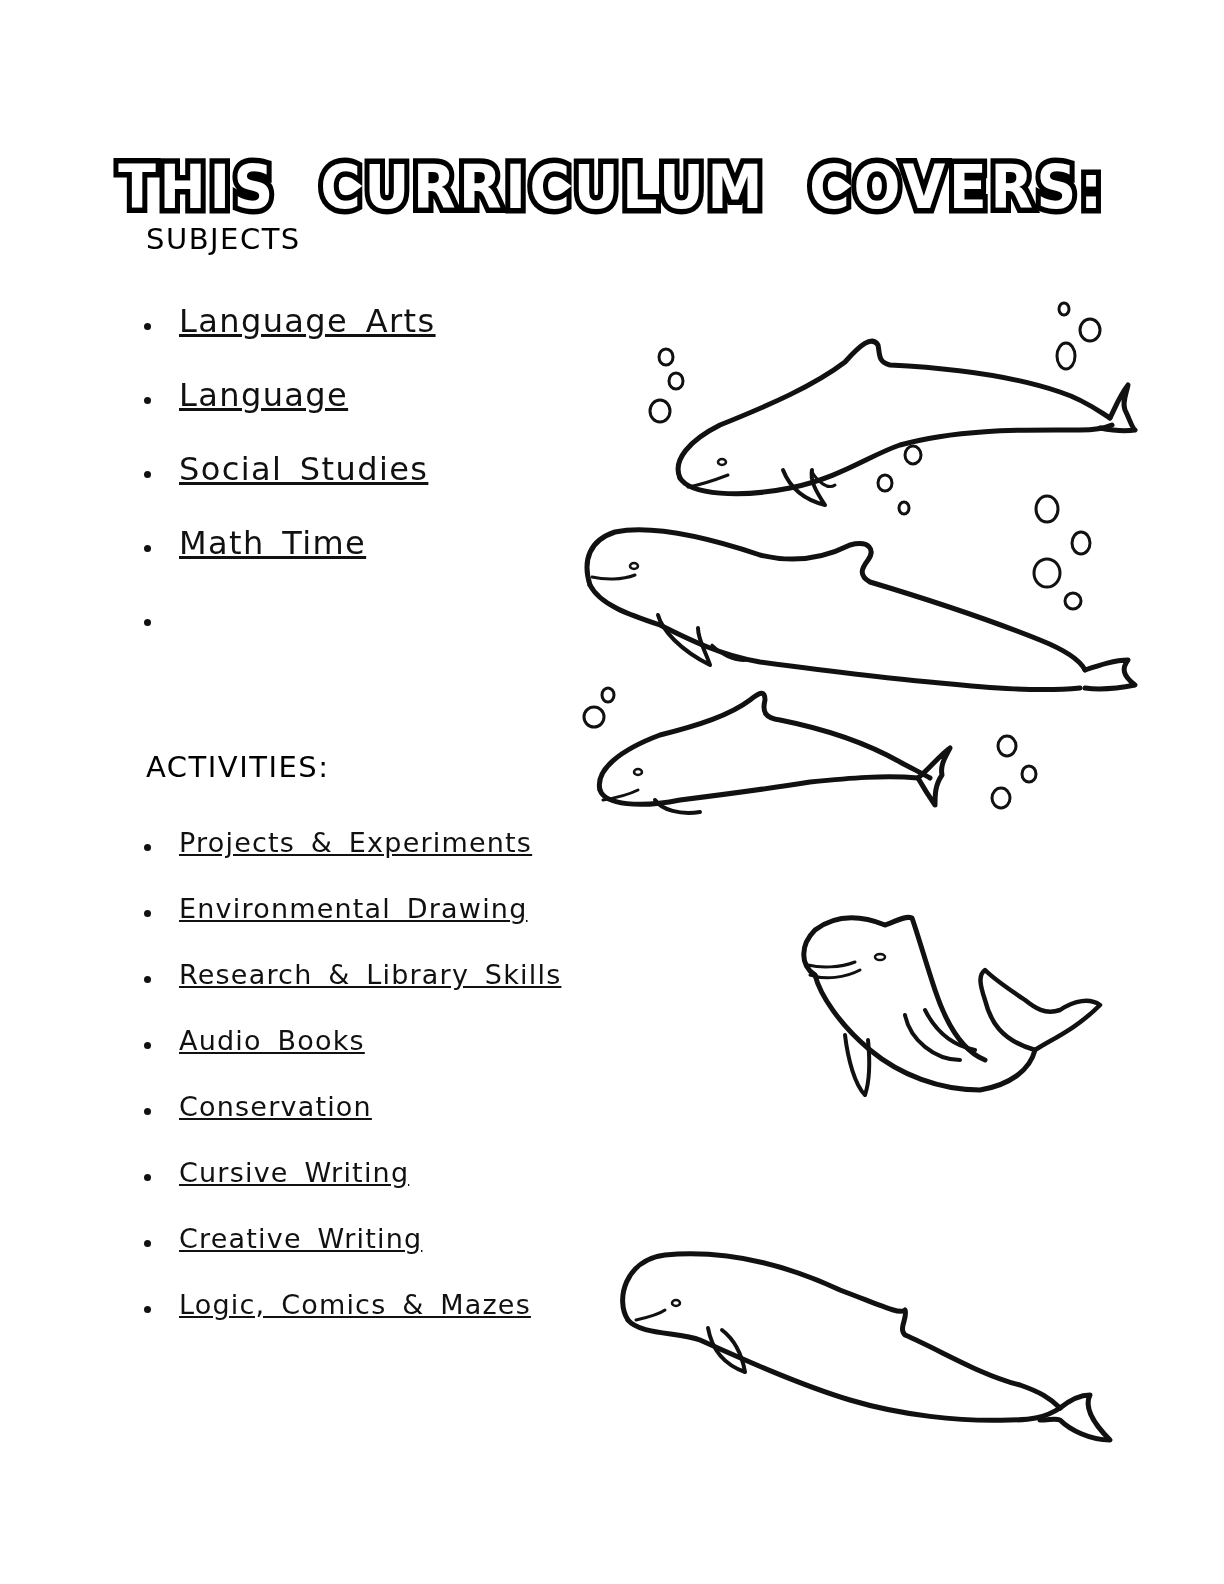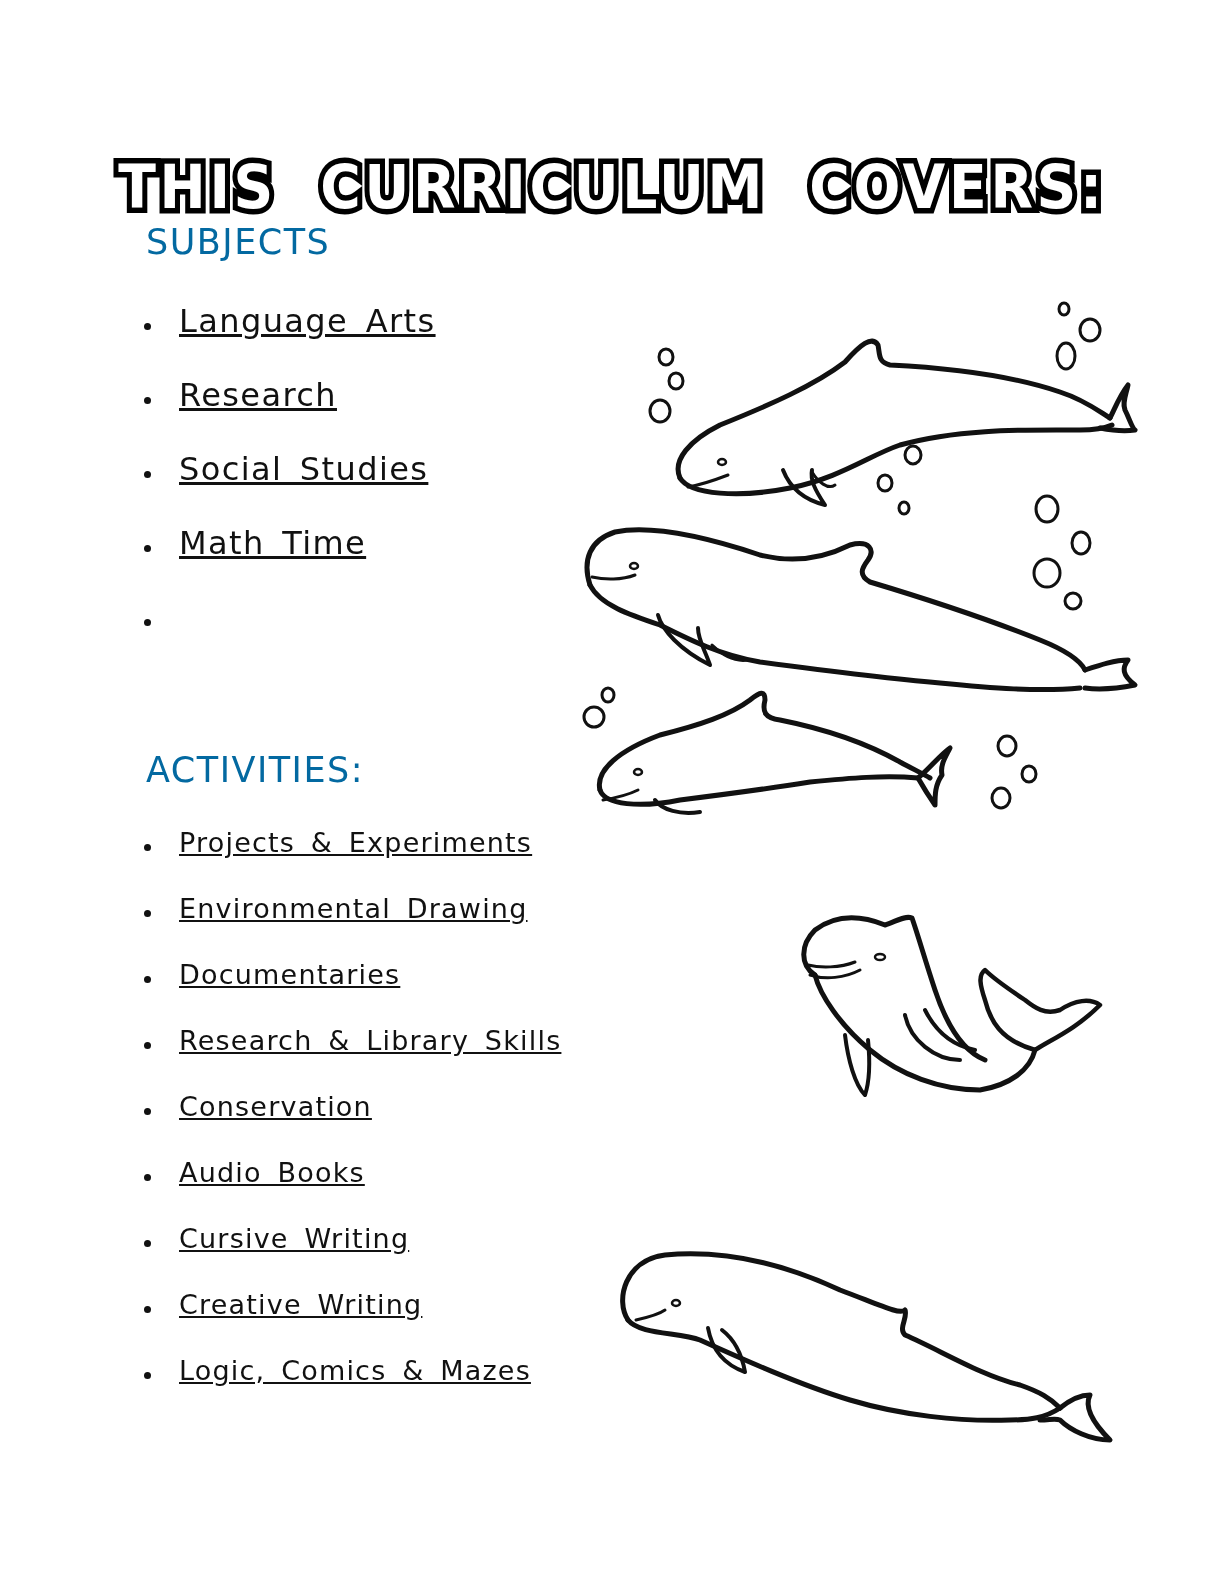--- a/index.html
+++ b/index.html
@@ -18,22 +18,22 @@
       word-spacing: 22px;
       color: #ffffff;
       -webkit-text-stroke: 11px #000000;
       paint-order: stroke fill;
       transform: scaleX(0.92);
       transform-origin: center top;
     }
     .heading {
       position: absolute; left: 146px;
       font-family: "DejaVu Sans", sans-serif;
-      font-size: 35px; letter-spacing: 1.5px;
-      color: #0369a1;
+      font-size: 29px; letter-spacing: 1.5px;
+      color: #000000;
     }
     .list { position: absolute; left: 138px; margin: 0; padding: 0; list-style: none; text-decoration: underline; }
     .item {
       position: relative; height: 74px; display: flex; align-items: center;
     }
     .list.activities .item { height: 66px; }
     .bullet {
       width: 7px; height: 7px; border-radius: 50%; background: #111111;
       margin-left: 6px; margin-right: 28px; margin-top: 10px; flex: none;
     }
@@ -53,21 +53,21 @@
 
 <div class="heading" style="top:222px;">SUBJECTS</div>
 
 <ul class="list subjects" style="top:284px;">
   <li class="item">
       <span class="bullet"></span>
       <span class="label">Language Arts</span>
     </li>
   <li class="item">
       <span class="bullet"></span>
-      <span class="label">Research</span>
+      <span class="label">Language</span>
     </li>
   <li class="item">
       <span class="bullet"></span>
       <span class="label">Social Studies</span>
     </li>
   <li class="item">
       <span class="bullet"></span>
       <span class="label">Math Time</span>
     </li>
   <li class="item">
@@ -81,33 +81,29 @@
   <li class="item">
       <span class="bullet"></span>
       <span class="label">Projects &amp; Experiments</span>
     </li>
   <li class="item">
       <span class="bullet"></span>
       <span class="label">Environmental Drawing</span>
     </li>
   <li class="item">
       <span class="bullet"></span>
-      <span class="label">Documentaries</span>
-    </li>
-  <li class="item">
-      <span class="bullet"></span>
       <span class="label">Research &amp; Library Skills</span>
     </li>
   <li class="item">
       <span class="bullet"></span>
-      <span class="label">Conservation</span>
+      <span class="label">Audio Books</span>
     </li>
   <li class="item">
       <span class="bullet"></span>
-      <span class="label">Audio Books</span>
+      <span class="label">Conservation</span>
     </li>
   <li class="item">
       <span class="bullet"></span>
       <span class="label">Cursive Writing</span>
     </li>
   <li class="item">
       <span class="bullet"></span>
       <span class="label">Creative Writing</span>
     </li>
   <li class="item">

